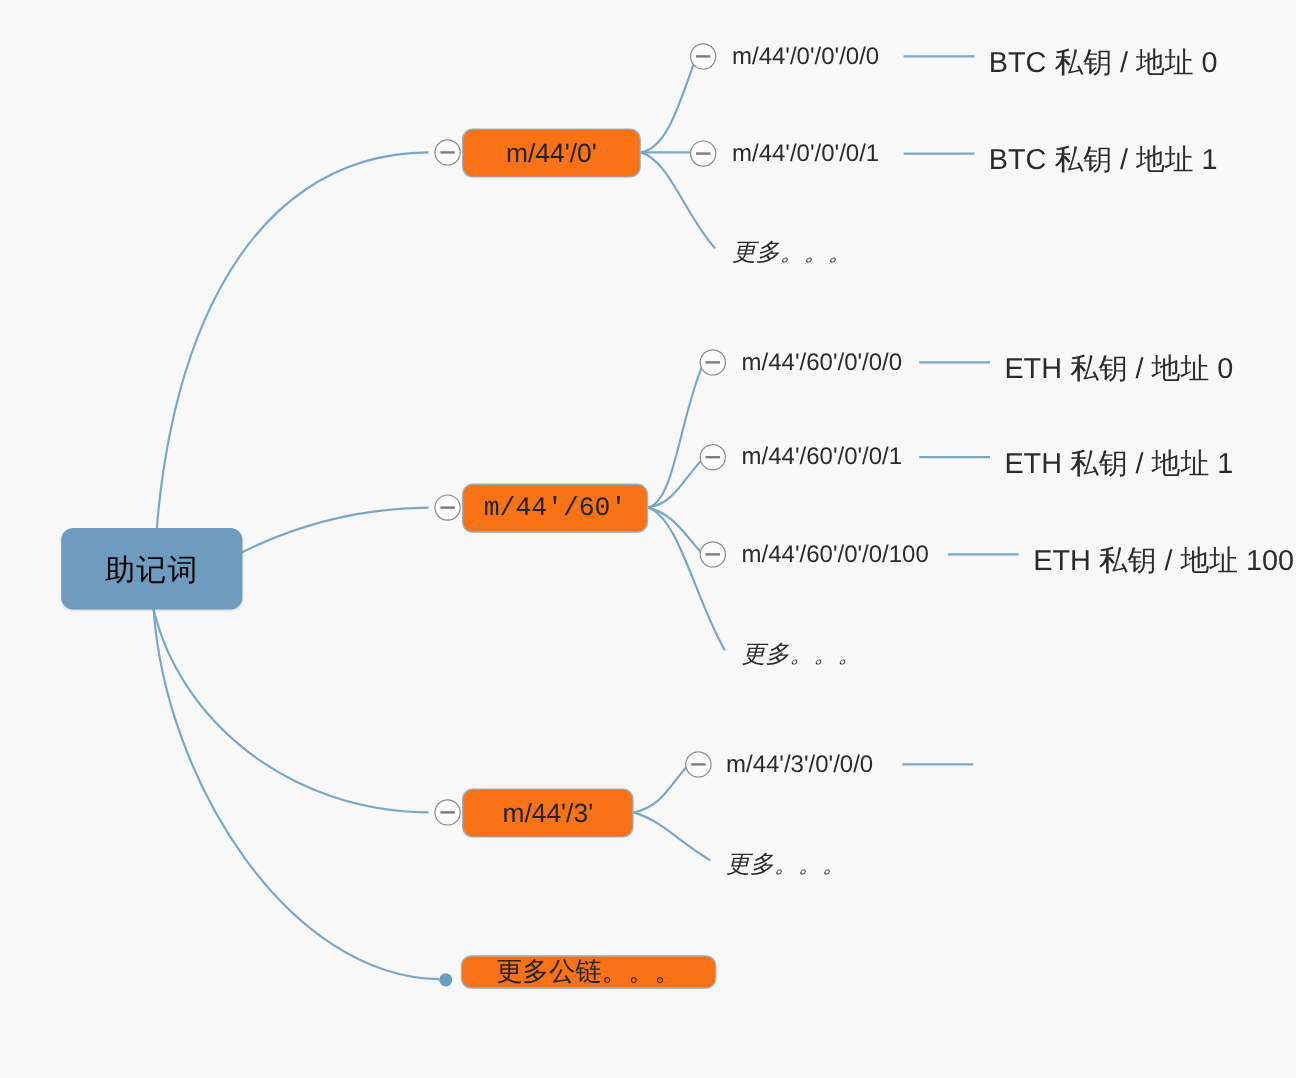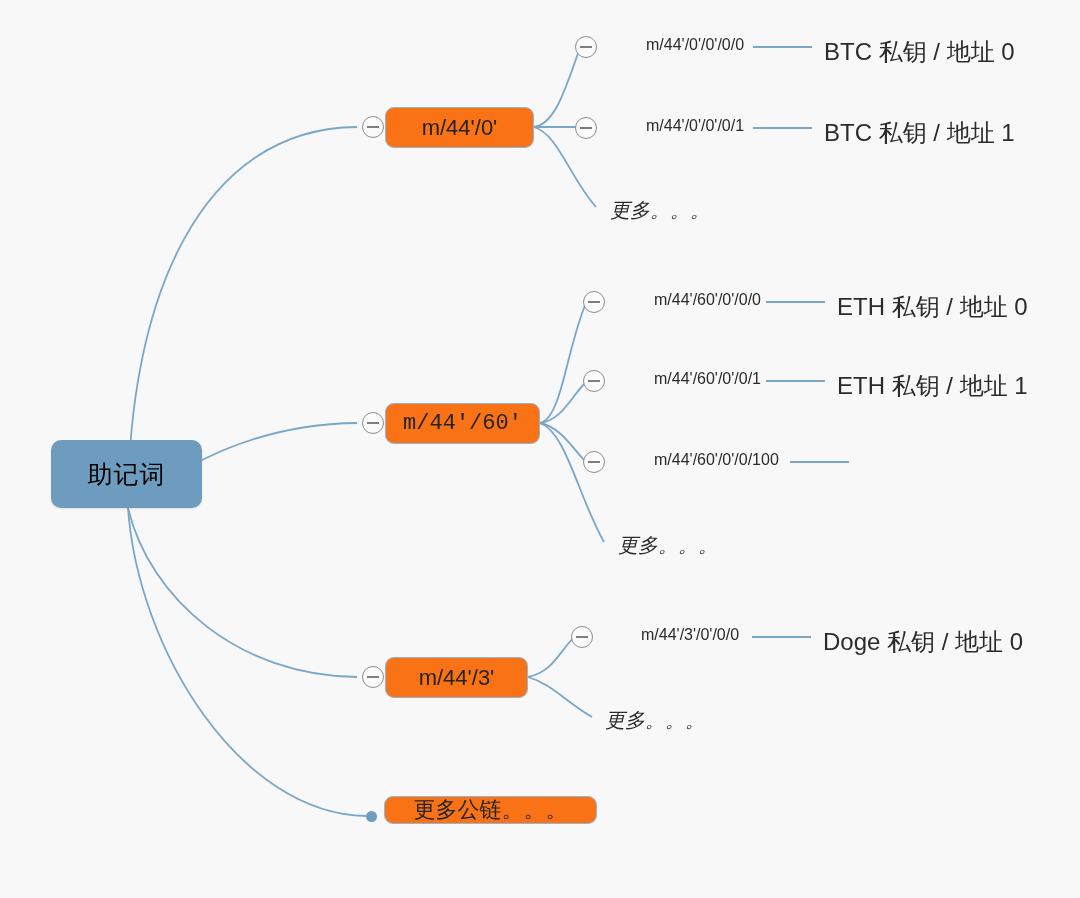--- a/index.html
+++ b/index.html
@@ -43,23 +43,22 @@
     background: #f97316;
     border: 1.6px solid #8fb6d4;
     border-radius: 9px;
     color: #242424;
     font-size: 22px;
     text-align: right;
   }
   .leaf-label {
     position: absolute;
     color: #2b2b2b;
-    font-size: 16px;
+    font-size: 20px;
     white-space: nowrap;
-    margin-left: 36px;
   }
   .tail-label {
     position: absolute;
     color: #2b2b2b;
     font-size: 24px;
     white-space: nowrap;
   }
   .more-label {
     position: absolute;
     color: #2b2b2b;
@@ -157,31 +156,31 @@
   <div class="collapse-icon" style="left:583px; top:291px;"></div>
   <span class="leaf-label" style="left:618px; top:291px;">m/44'/60'/0'/0/0</span>
   <span class="tail-label" style="left:837px; top:291px;">ETH 私钥 / 地址 0</span>
 
   <div class="collapse-icon" style="left:583px; top:370px;"></div>
   <span class="leaf-label" style="left:618px; top:370px;">m/44'/60'/0'/0/1</span>
   <span class="tail-label" style="left:837px; top:370px;">ETH 私钥 / 地址 1</span>
 
   <div class="collapse-icon" style="left:583px; top:451px;"></div>
   <span class="leaf-label" style="left:618px; top:451px;">m/44'/60'/0'/0/100</span>
+  <span class="tail-label" style="left:861px; top:451px;">ETH 私钥 / 地址 100</span>
 
   <span class="more-label" style="left:618px; top:532px;">更多。。。</span>
 
   <div class="collapse-icon" style="left:362px; top:666px;"></div>
   <div class="node branch-node" style="left:385px; top:657px; width:143px; height:41px;">
     <span>m/44'/3'</span>
   </div>
 
   <div class="collapse-icon" style="left:571px; top:626px;"></div>
   <span class="leaf-label" style="left:605px; top:626px;">m/44'/3'/0'/0/0</span>
-  <span class="tail-label" style="left:823px; top:626px;">Doge 私钥 / 地址 0</span>
 
   <span class="more-label" style="left:605px; top:707px;">更多。。。</span>
 
   <div class="leaf-dot" style="left:366px; top:811px;"></div>
   <div class="node branch-node" style="left:384px; top:796px; width:213px; height:28px;">
     <span>更多公链。。。</span>
   </div>
 
 </div>
 

